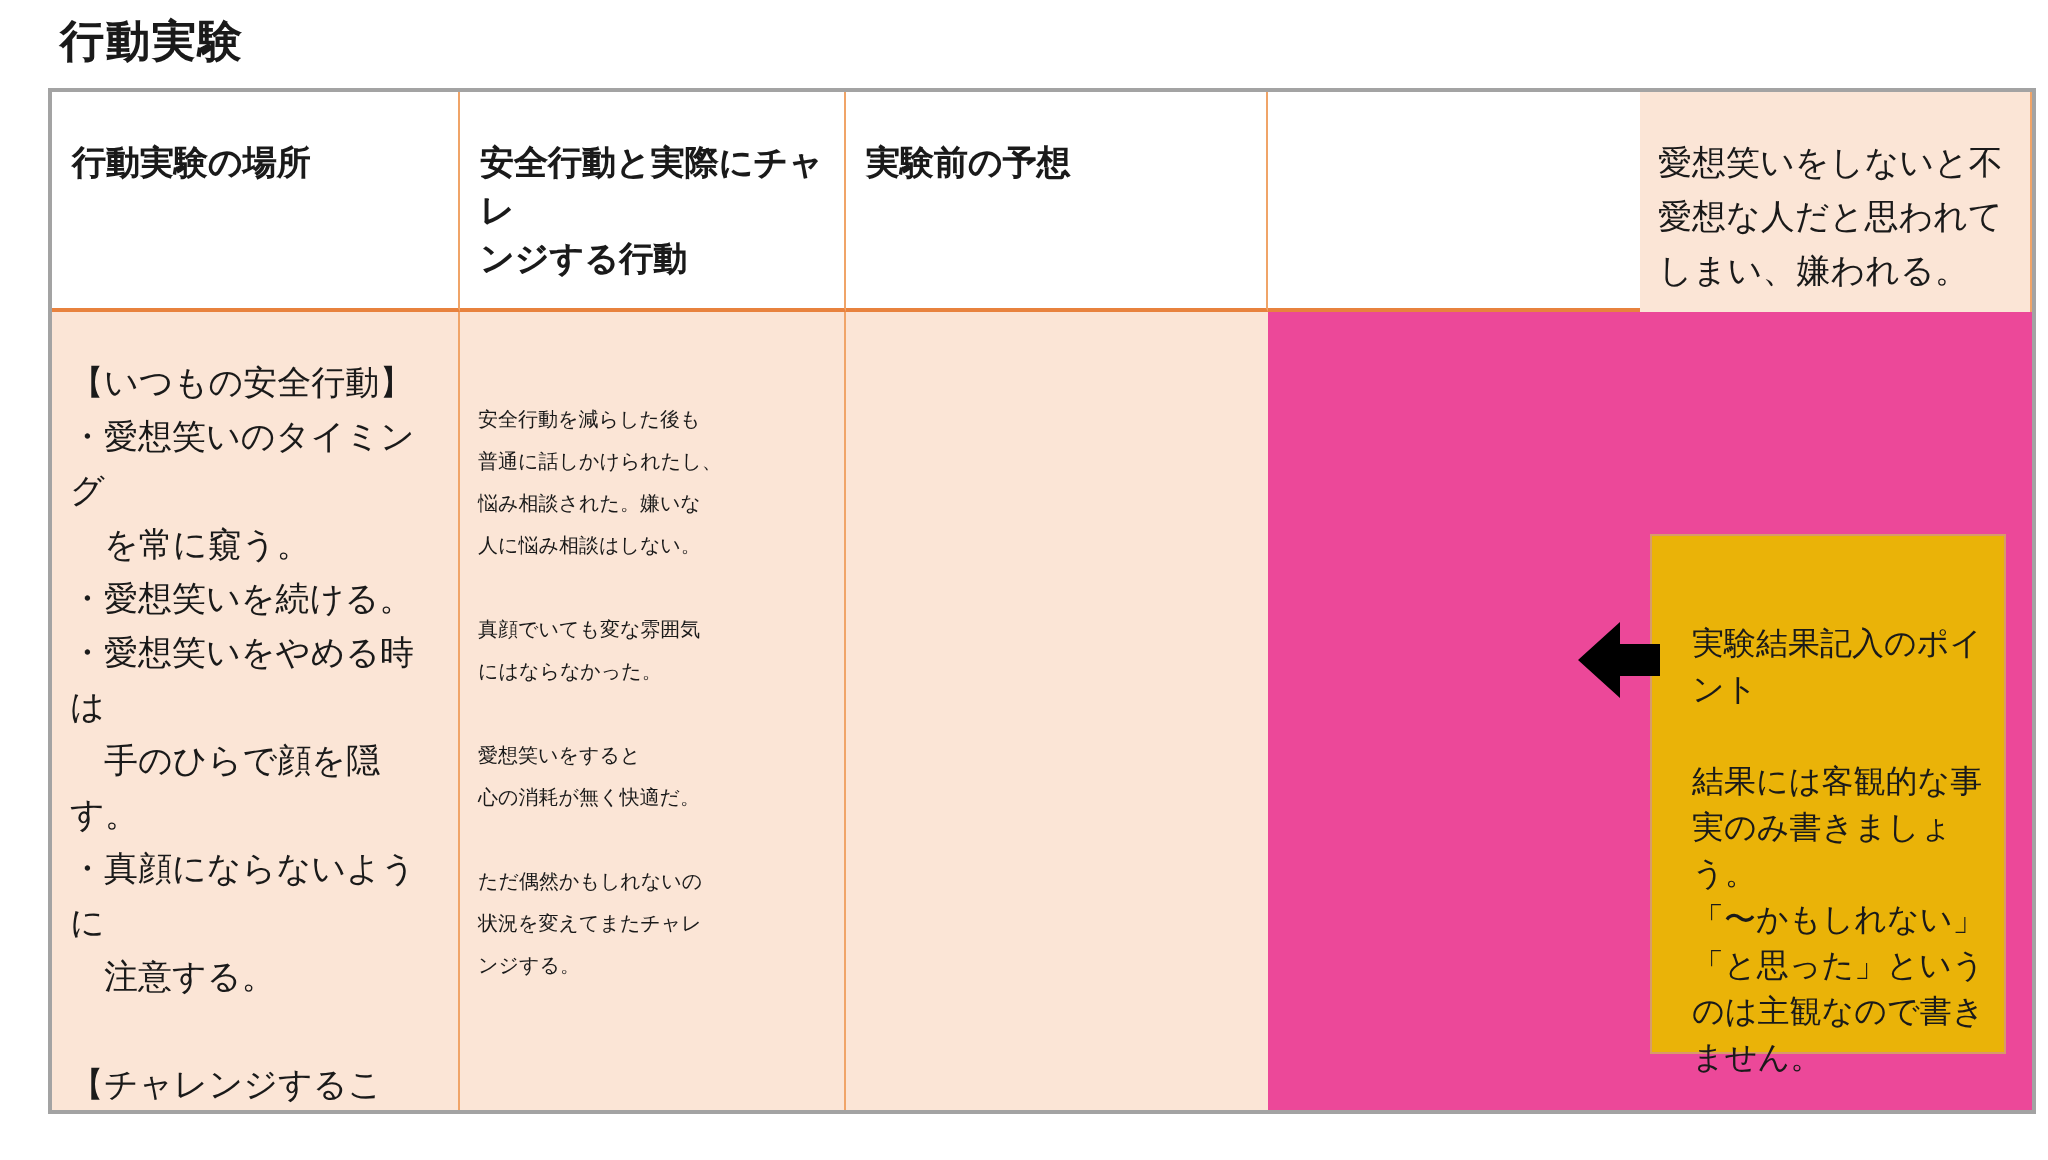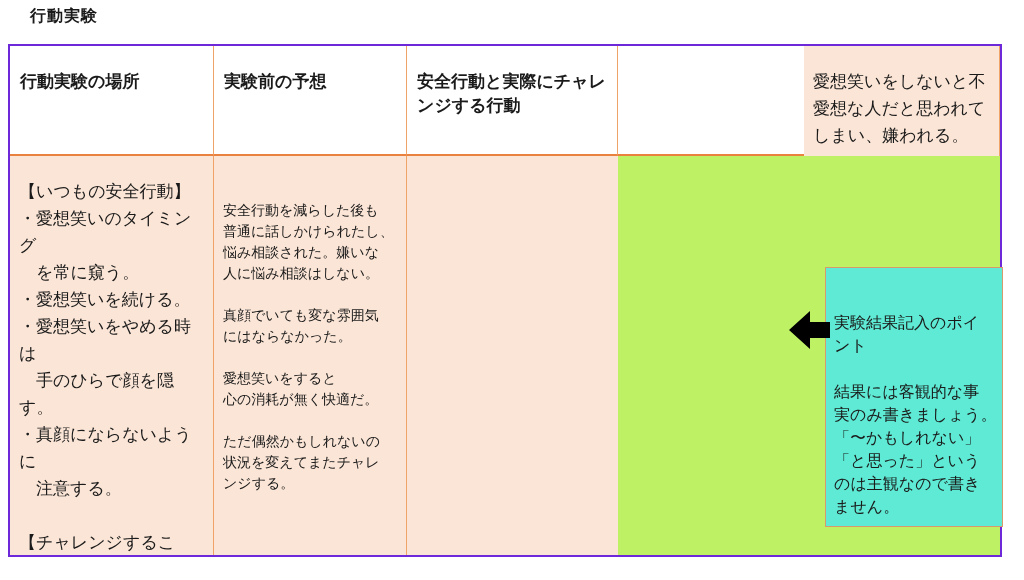--- a/index.html
+++ b/index.html
@@ -9,34 +9,34 @@
     font-family: "Liberation Sans", "DejaVu Sans", sans-serif;
     color: #1a1a1a;
     overflow: hidden;
     position: relative;
   }
   .page { position: relative; width: 1024px; height: 580px; }
 
   .page-title {
     position: absolute;
     left: 30px; top: 6px;
-    font-size: 16px;
+    font-size: 22px;
     font-weight: bold;
     letter-spacing: 1px;
   }
 
   .exp-table {
     position: absolute;
-    left: 8px; top: 44px;
+    left: 24px; top: 44px;
     width: 994px; height: 513px;
     display: grid;
     grid-template-columns: 204px 193px 211px 186px 1fr;
     grid-template-rows: 110px 1fr;
-    border: 2px solid #6d28d9;
-    background: #bef264;
+    border: 2px solid #a3a3a3;
+    background: #ec4899;
   }
   .cell {
     border-right: 1.5px solid #F0A468;
     overflow: hidden;
   }
   .cell.last-col { border-right: none; }
   .head-cell {
     background: #ffffff;
     border-bottom: 2.5px solid #E8823E;
     font-weight: bold;
@@ -46,32 +46,32 @@
     white-space: pre-line;
   }
   .body-cell {
     background: #FBE5D6;
     font-size: 17px;
     line-height: 27px;
     padding: 22px 5px 0 9px;
     white-space: pre-line;
   }
   .body-cell.small {
-    font-size: 14px;
+    font-size: 10px;
     line-height: 21px;
     padding: 44px 4px 0 9px;
   }
 
   .callout {
     position: absolute;
     left: 825px; top: 267px;
     width: 178px; height: 260px;
-    background: #5eead4;
+    background: #eab308;
     border: 1.5px solid #D89A6A;
-    padding: 20px 4px 0 8px;
+    padding: 20px 4px 0 20px;
     font-size: 16px;
     line-height: 23px;
     white-space: pre-line;
     z-index: 2;
   }
 
   .left-arrow {
     position: absolute;
     left: 789px; top: 310px;
     width: 41px; height: 40px;
@@ -81,23 +81,23 @@
 </head>
 <body>
 
 <div class="page">
 
   <h1 class="page-title">行動実験</h1>
 
   <div class="exp-table">
 
     <div class="cell head-cell">行動実験の場所</div>
-    <div class="cell head-cell">実験前の予想</div>
     <div class="cell head-cell">安全行動と実際にチャレ
 ンジする行動</div>
+    <div class="cell head-cell">実験前の予想</div>
     <div class="cell head-cell last-col"></div>
 
     <div class="cell body-cell">愛想笑いをしないと不
 愛想な人だと思われて
 しまい、嫌われる。
 
 笑顔じゃないと愛想が
 悪いと思われ、やはり
 嫌われる。
 

